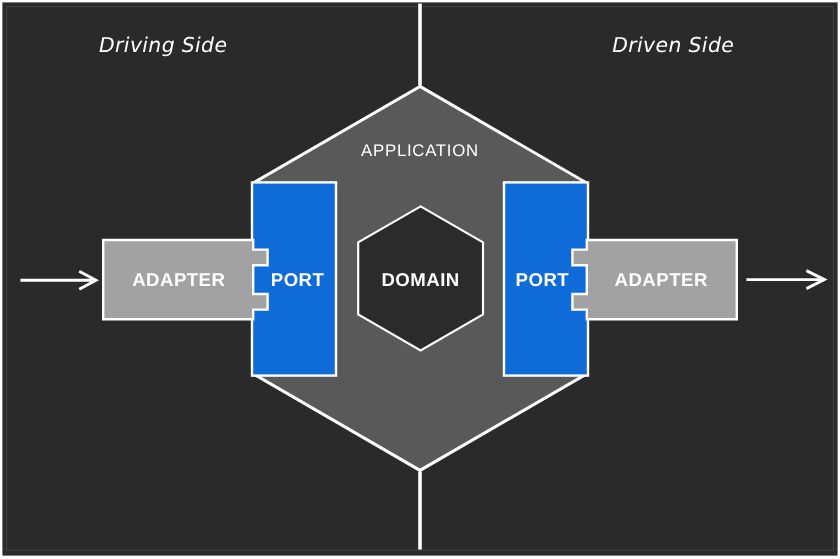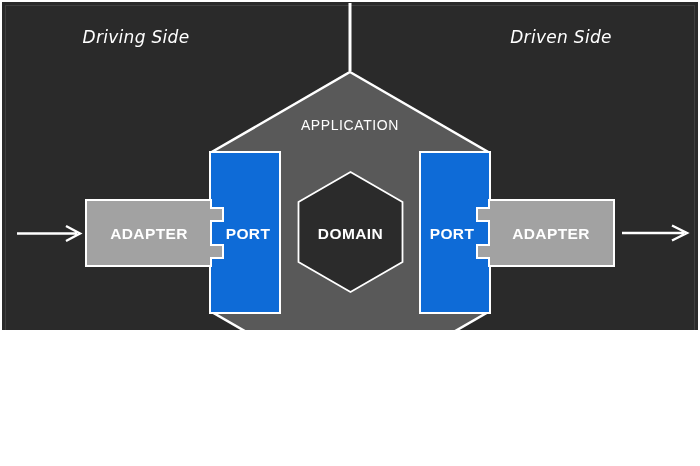--- a/index.html
+++ b/index.html
@@ -1,16 +1,16 @@
 <!DOCTYPE html>
 <html><head>
 <meta charset="utf-8">
 <style>
   html,body{margin:0;padding:0;background:#ffffff;}
-  .stage{position:relative;width:700px;height:330px;overflow:hidden;background:#b91c1c;}
+  .stage{position:relative;width:700px;height:466px;overflow:hidden;background:#b91c1c;}
   svg{display:block;}
   text{fill:#ffffff;}
   .lbl{
     font-family:"Liberation Sans","DejaVu Sans",sans-serif;
     font-weight:600;
     font-size:15.5px;
     letter-spacing:.4px;
   }
   .app-lbl{
     font-family:"Liberation Sans","DejaVu Sans",sans-serif;

